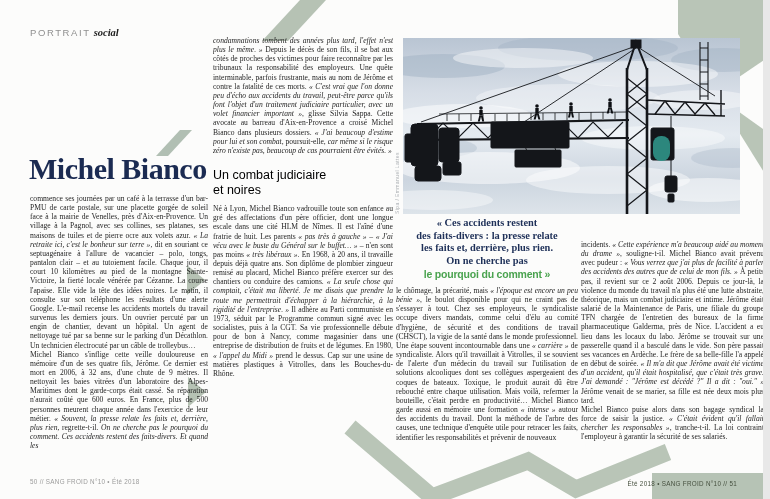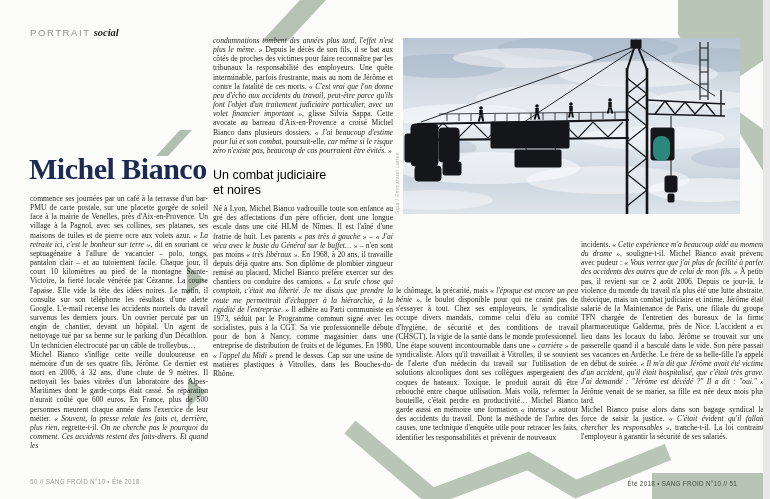--- a/index.html
+++ b/index.html
@@ -175,20 +175,27 @@
             <circle cx="0" cy="0" r="1.8"></circle>
             <rect x="-1.7" y="2" width="3.4" height="5.5"></rect>
             <path d="M-1.7,7.5 L-3.3,13.5 L-1.3,13.5 L0,8.5 L1.3,13.5 L3.3,13.5 L1.7,7.5 Z"></path>
           </g>
       </g>
     </svg>
   </div>
 
   <div class="credit">Sipa / Emmanuel Lattes</div>
 
+  <div class="pullquote">
+    <div>« Ces accidents restent</div>
+    <div>des faits-divers : la presse relate</div>
+    <div>les faits et, derrière, plus rien.</div>
+    <div>On ne cherche pas</div>
+    <div class="pq-highlight">le pourquoi du comment »</div>
+  </div>
 
   <div class="col col3">
     <p>le chômage, la précarité, mais <i>« l'époque est encore un peu bénie »</i>, le boulot disponible pour qui ne craint pas de s'essayer à tout. Chez ses employeurs, le syndicaliste occupe divers mandats, comme celui d'élu au comité d'hygiène, de sécurité et des conditions de travail (CHSCT), la vigie de la santé dans le monde professionnel. Une étape souvent incontournable dans une <i>« carrière »</i> de syndicaliste. Alors qu'il travaillait à Vitrolles, il se souvient de l'alerte d'un médecin du travail sur l'utilisation de solutions alcooliques dont ses collègues aspergeaient des coques de bateaux. Toxique, le produit aurait dû être rebouché entre chaque utilisation. Mais voilà, refermer la bouteille, c'était perdre en productivité… Michel Bianco garde aussi en mémoire une formation <i>« intense »</i> autour des accidents du travail. Dont la méthode de l'arbre des causes, une technique d'enquête utile pour retracer les faits, identifier les responsabilités et prévenir de nouveaux</p>
   </div>
 
   <div class="col col4">
     <p>incidents. <i>« Cette expérience m'a beaucoup aidé au moment du drame »</i>, souligne-t-il. Michel Bianco avait prévenu avec pudeur : <i>« Vous verrez que j'ai plus de facilité à parler des accidents des autres que de celui de mon fils. »</i> À petits pas, il revient sur ce 2 août 2006. Depuis ce jour-là, la violence du monde du travail n'a plus été une lutte abstraite, théorique, mais un combat judiciaire et intime. Jérôme était salarié de la Maintenance de Paris, une filiale du groupe TFN chargée de l'entretien des bureaux de la firme pharmaceutique Galderma, près de Nice. L'accident a eu lieu dans les locaux du labo. Jérôme se trouvait sur une passerelle quand il a basculé dans le vide. Son père passait ses vacances en Ardèche. Le frère de sa belle-fille l'a appelé en début de soirée. <i>« Il m'a dit que Jérôme avait été victime d'un accident, qu'il était hospitalisé, que c'était très grave. J'ai demandé : "Jérôme est décédé ?" Il a dit : "oui." »</i> Jérôme venait de se marier, sa fille est née deux mois plus tard.</p>
     <p>Michel Bianco puise alors dans son bagage syndical la force de saisir la justice. <i>« C'était évident qu'il fallait chercher les responsables »</i>, tranche-t-il. La loi contraint l'employeur à garantir la sécurité de ses salariés.</p>
   </div>
 

